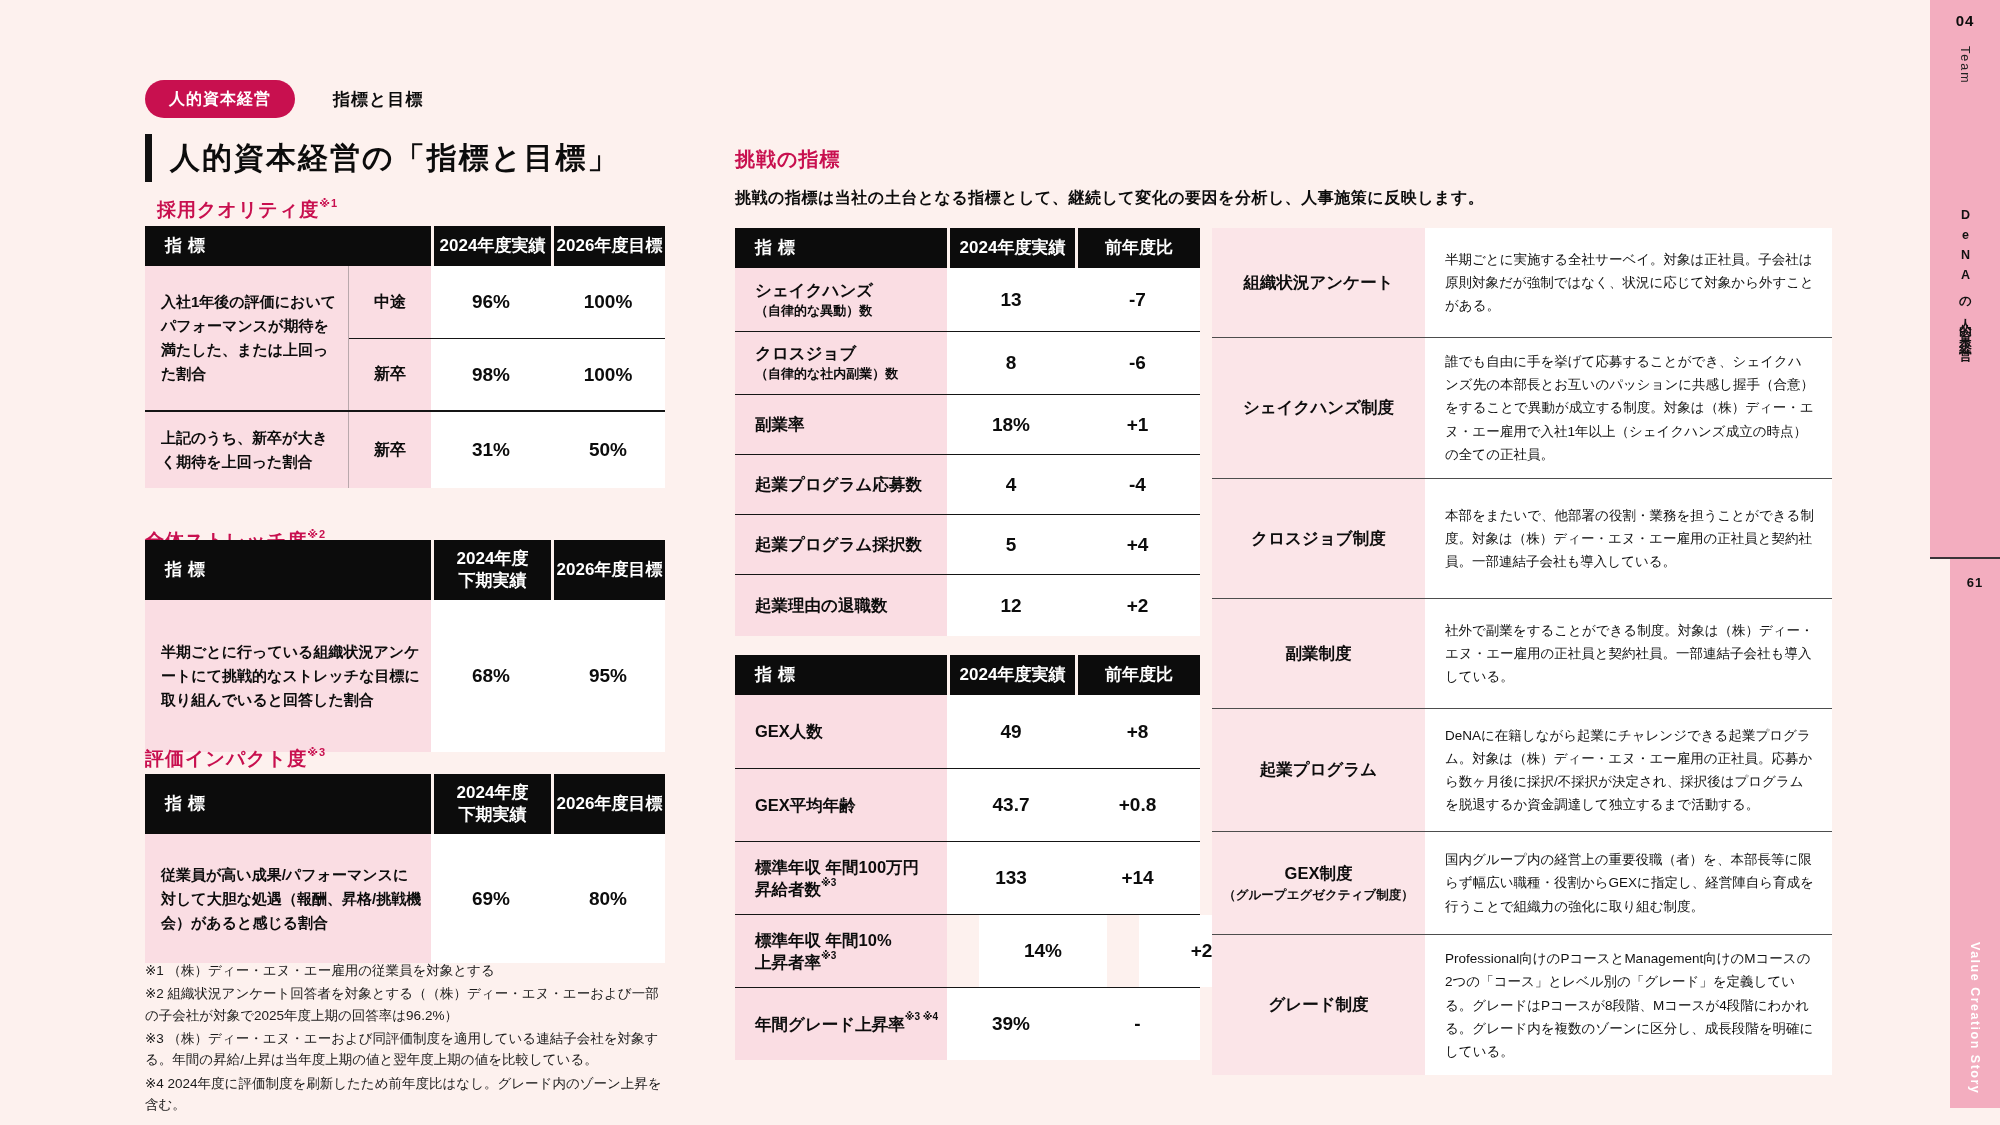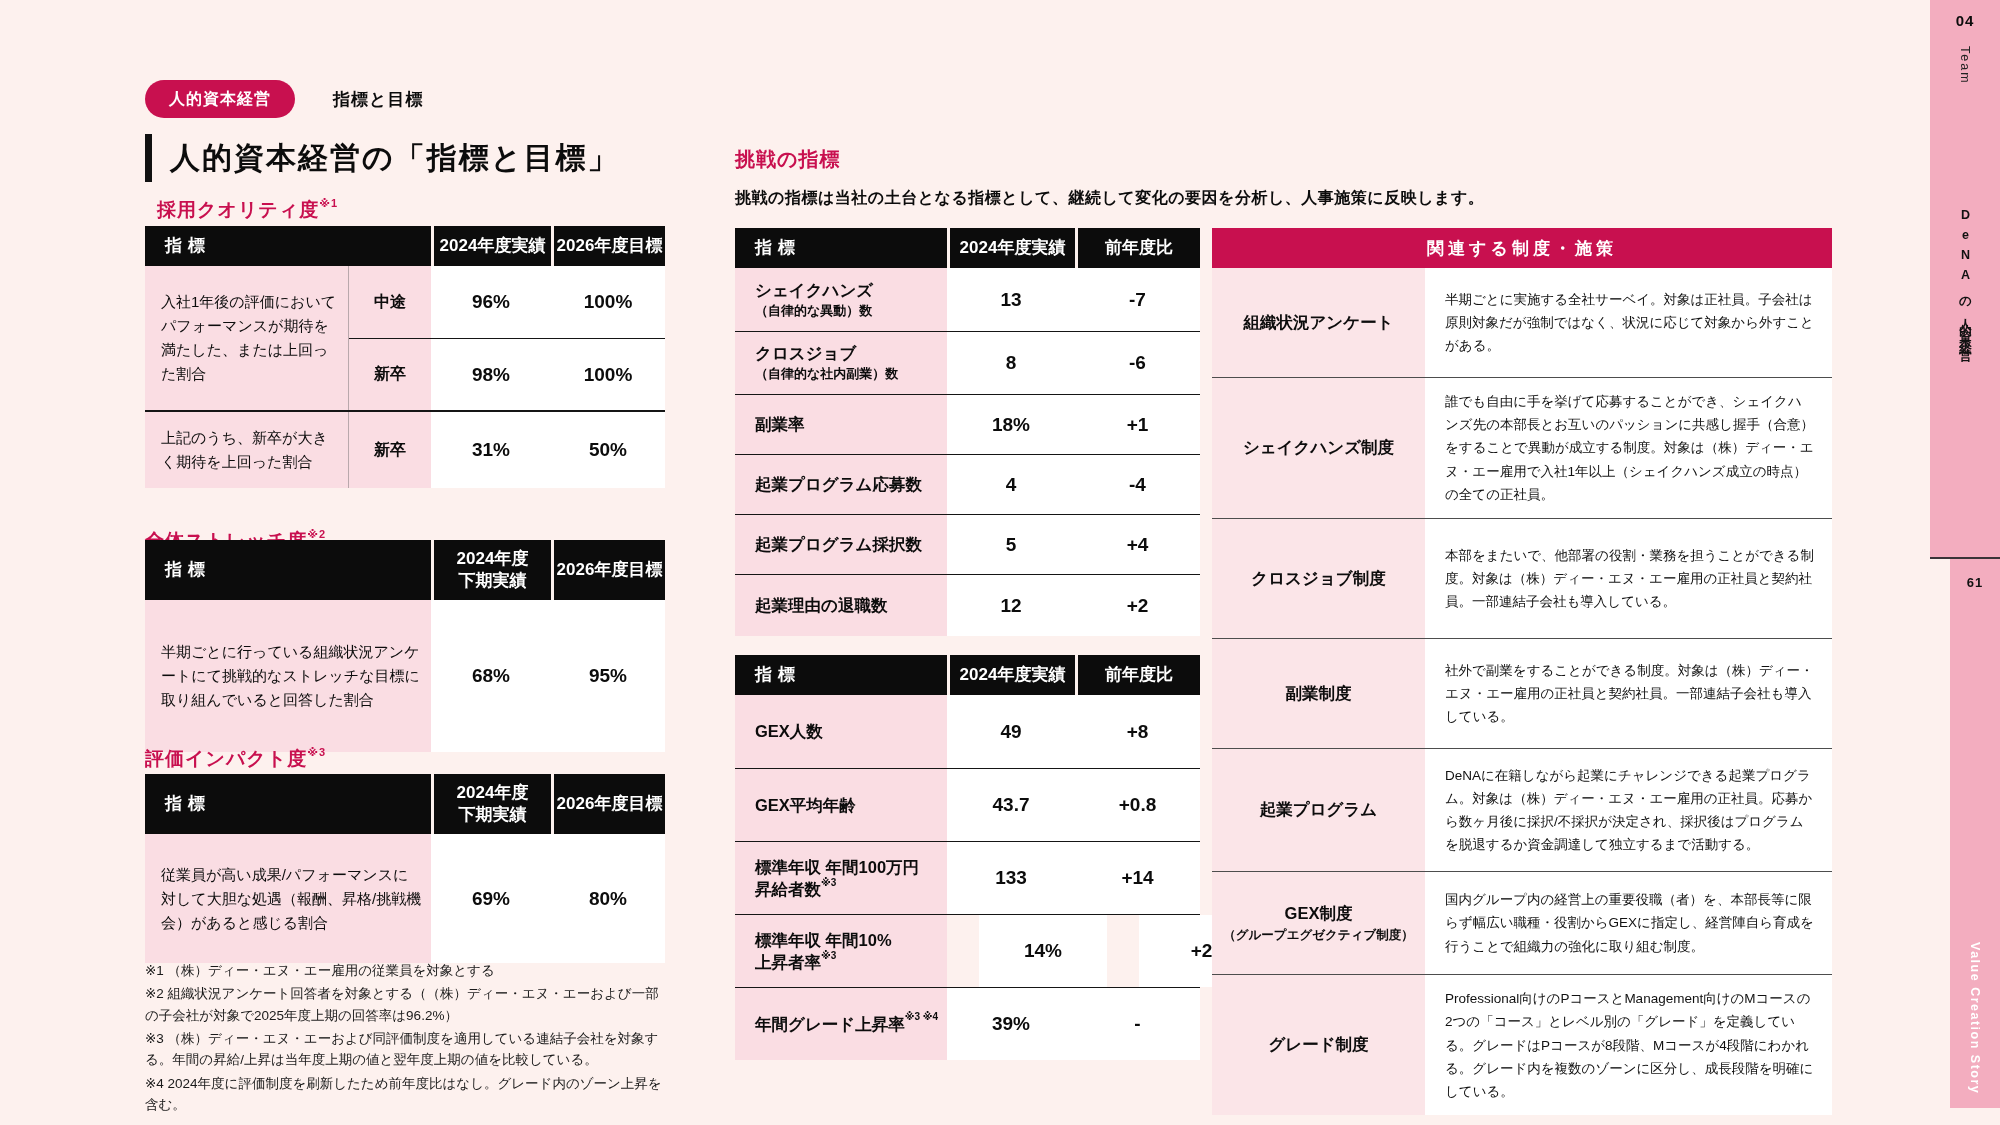--- a/index.html
+++ b/index.html
@@ -34,21 +34,21 @@
   .hdr{display:grid;}
   .hcell{background:var(--ink);color:#fff;font-weight:700;font-size:17px;
          display:flex;align-items:center;justify-content:center;text-align:center;line-height:1.3;}
   .hcell.hlabel{justify-content:flex-start;padding-left:20px;letter-spacing:6px;}
   .hcell.gap{border-left:3px solid var(--bg);}
   .hcell .two{display:flex;flex-direction:column;}
   .pinkc{background:var(--pink);}
   .whitec{background:#fff;}
   .val{font-weight:700;font-size:19px;display:flex;align-items:center;justify-content:center;}
   .tagc{font-weight:700;font-size:16px;display:flex;align-items:center;justify-content:center;}
-  .lblc{font-weight:400;font-size:15px;line-height:1.6;display:flex;flex-direction:column;justify-content:center;
+  .lblc{font-weight:700;font-size:15px;line-height:1.6;display:flex;flex-direction:column;justify-content:center;
         padding:10px 8px 10px 16px;}
   sup{font-size:10px;position:relative;top:-3px;font-weight:700;}
 
   
   .lt{position:absolute;left:145px;width:520px;}
   .lt .hdr{grid-template-columns:286px 120px 114px;height:40px;}
   .lt .hdr.tall{height:60px;}
   .lt1-g1{display:grid;grid-template-columns:204px 82px 120px 114px;grid-template-rows:72px 72px;}
   .lt1-g1 .glabel{grid-row:1/3;border-right:1px solid #b9a8ac;}
   .lt1-g1 .r2{border-top:1px solid var(--line);}
@@ -286,21 +286,20 @@
     <div class="m-row" style="min-height:73px;">
       <div class="m-label">
         <span class="m-l1"><span>年間グレード上昇率</span><sup>※3 ※4</sup></span>
       </div>
       <div class="whitec val">39%</div>
       <div class="whitec val">-</div>
     </div>
   </div>
 
   <div class="rt" style="top:228px;">
-    <div class="rt-hdr">関連する制度・施策</div>
 
     <div class="r-row" style="min-height:109px;">
       <div class="r-name">
         <span class="nm">組織状況アンケート</span>
       </div>
       <div class="r-desc">半期ごとに実施する全社サーベイ。対象は正社員。子会社は原則対象だが強制ではなく、状況に応じて対象から外すことがある。</div>
     </div>
     <div class="r-row" style="min-height:115px;">
       <div class="r-name">
         <span class="nm">シェイクハンズ制度</span>

